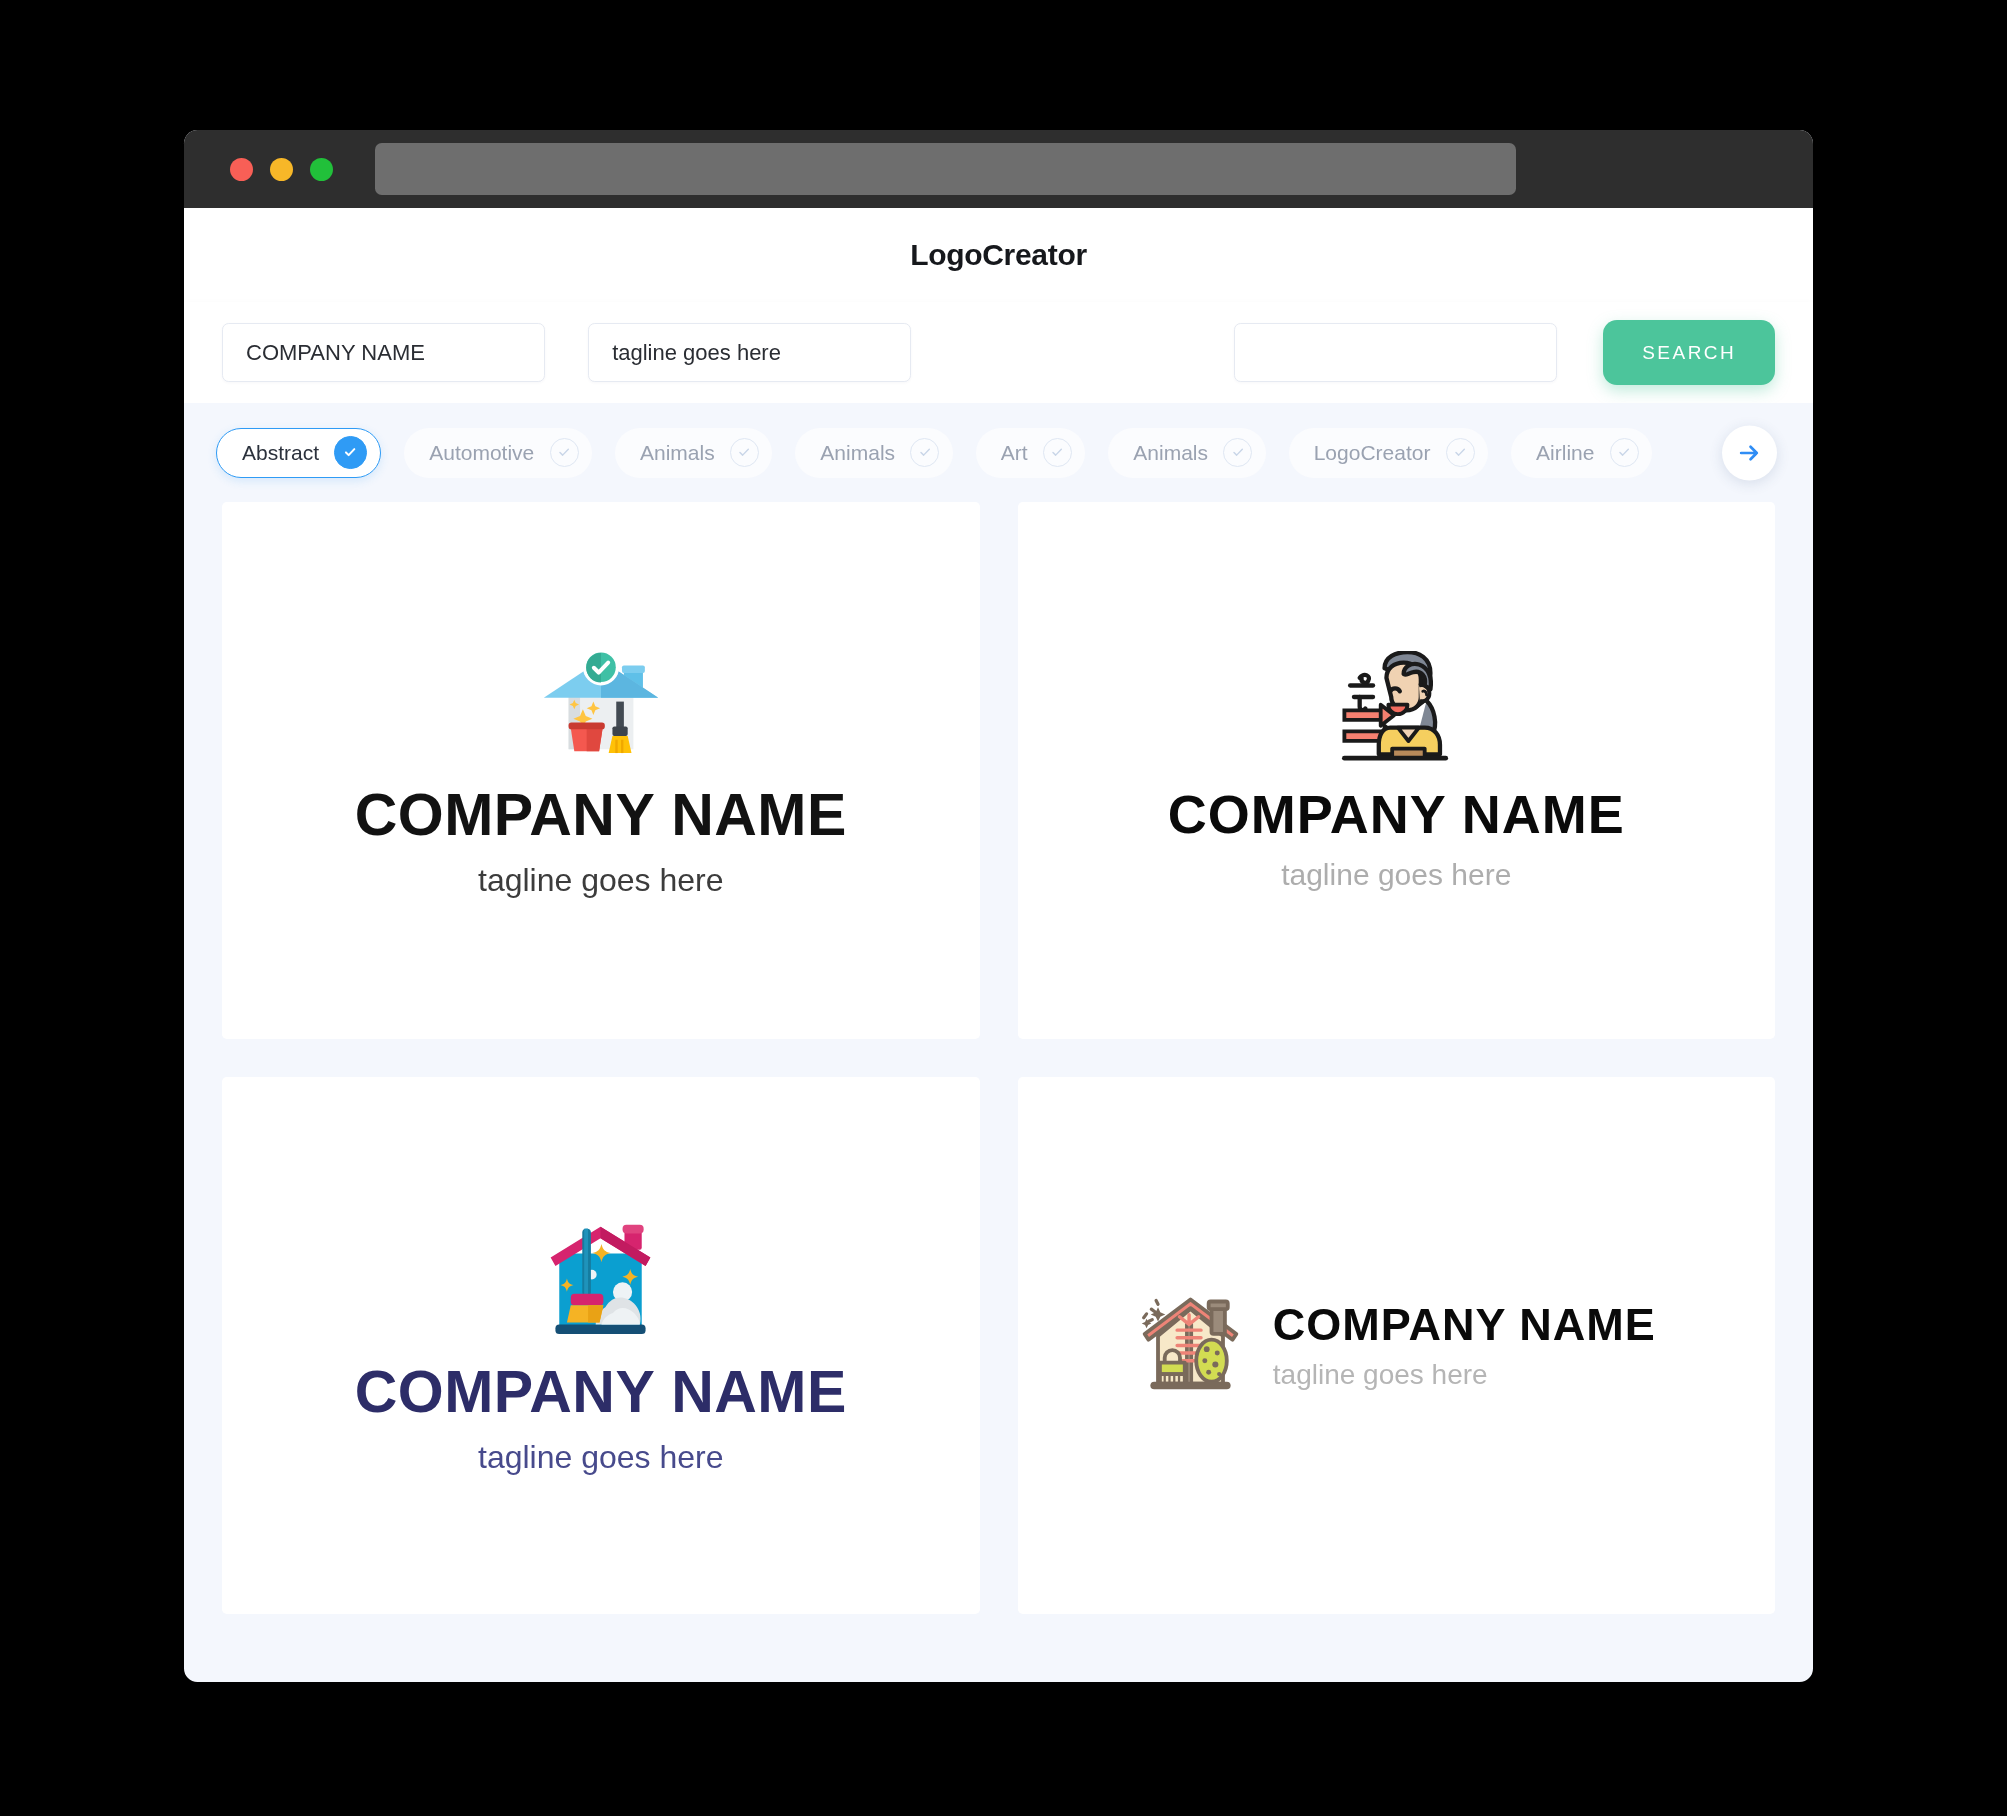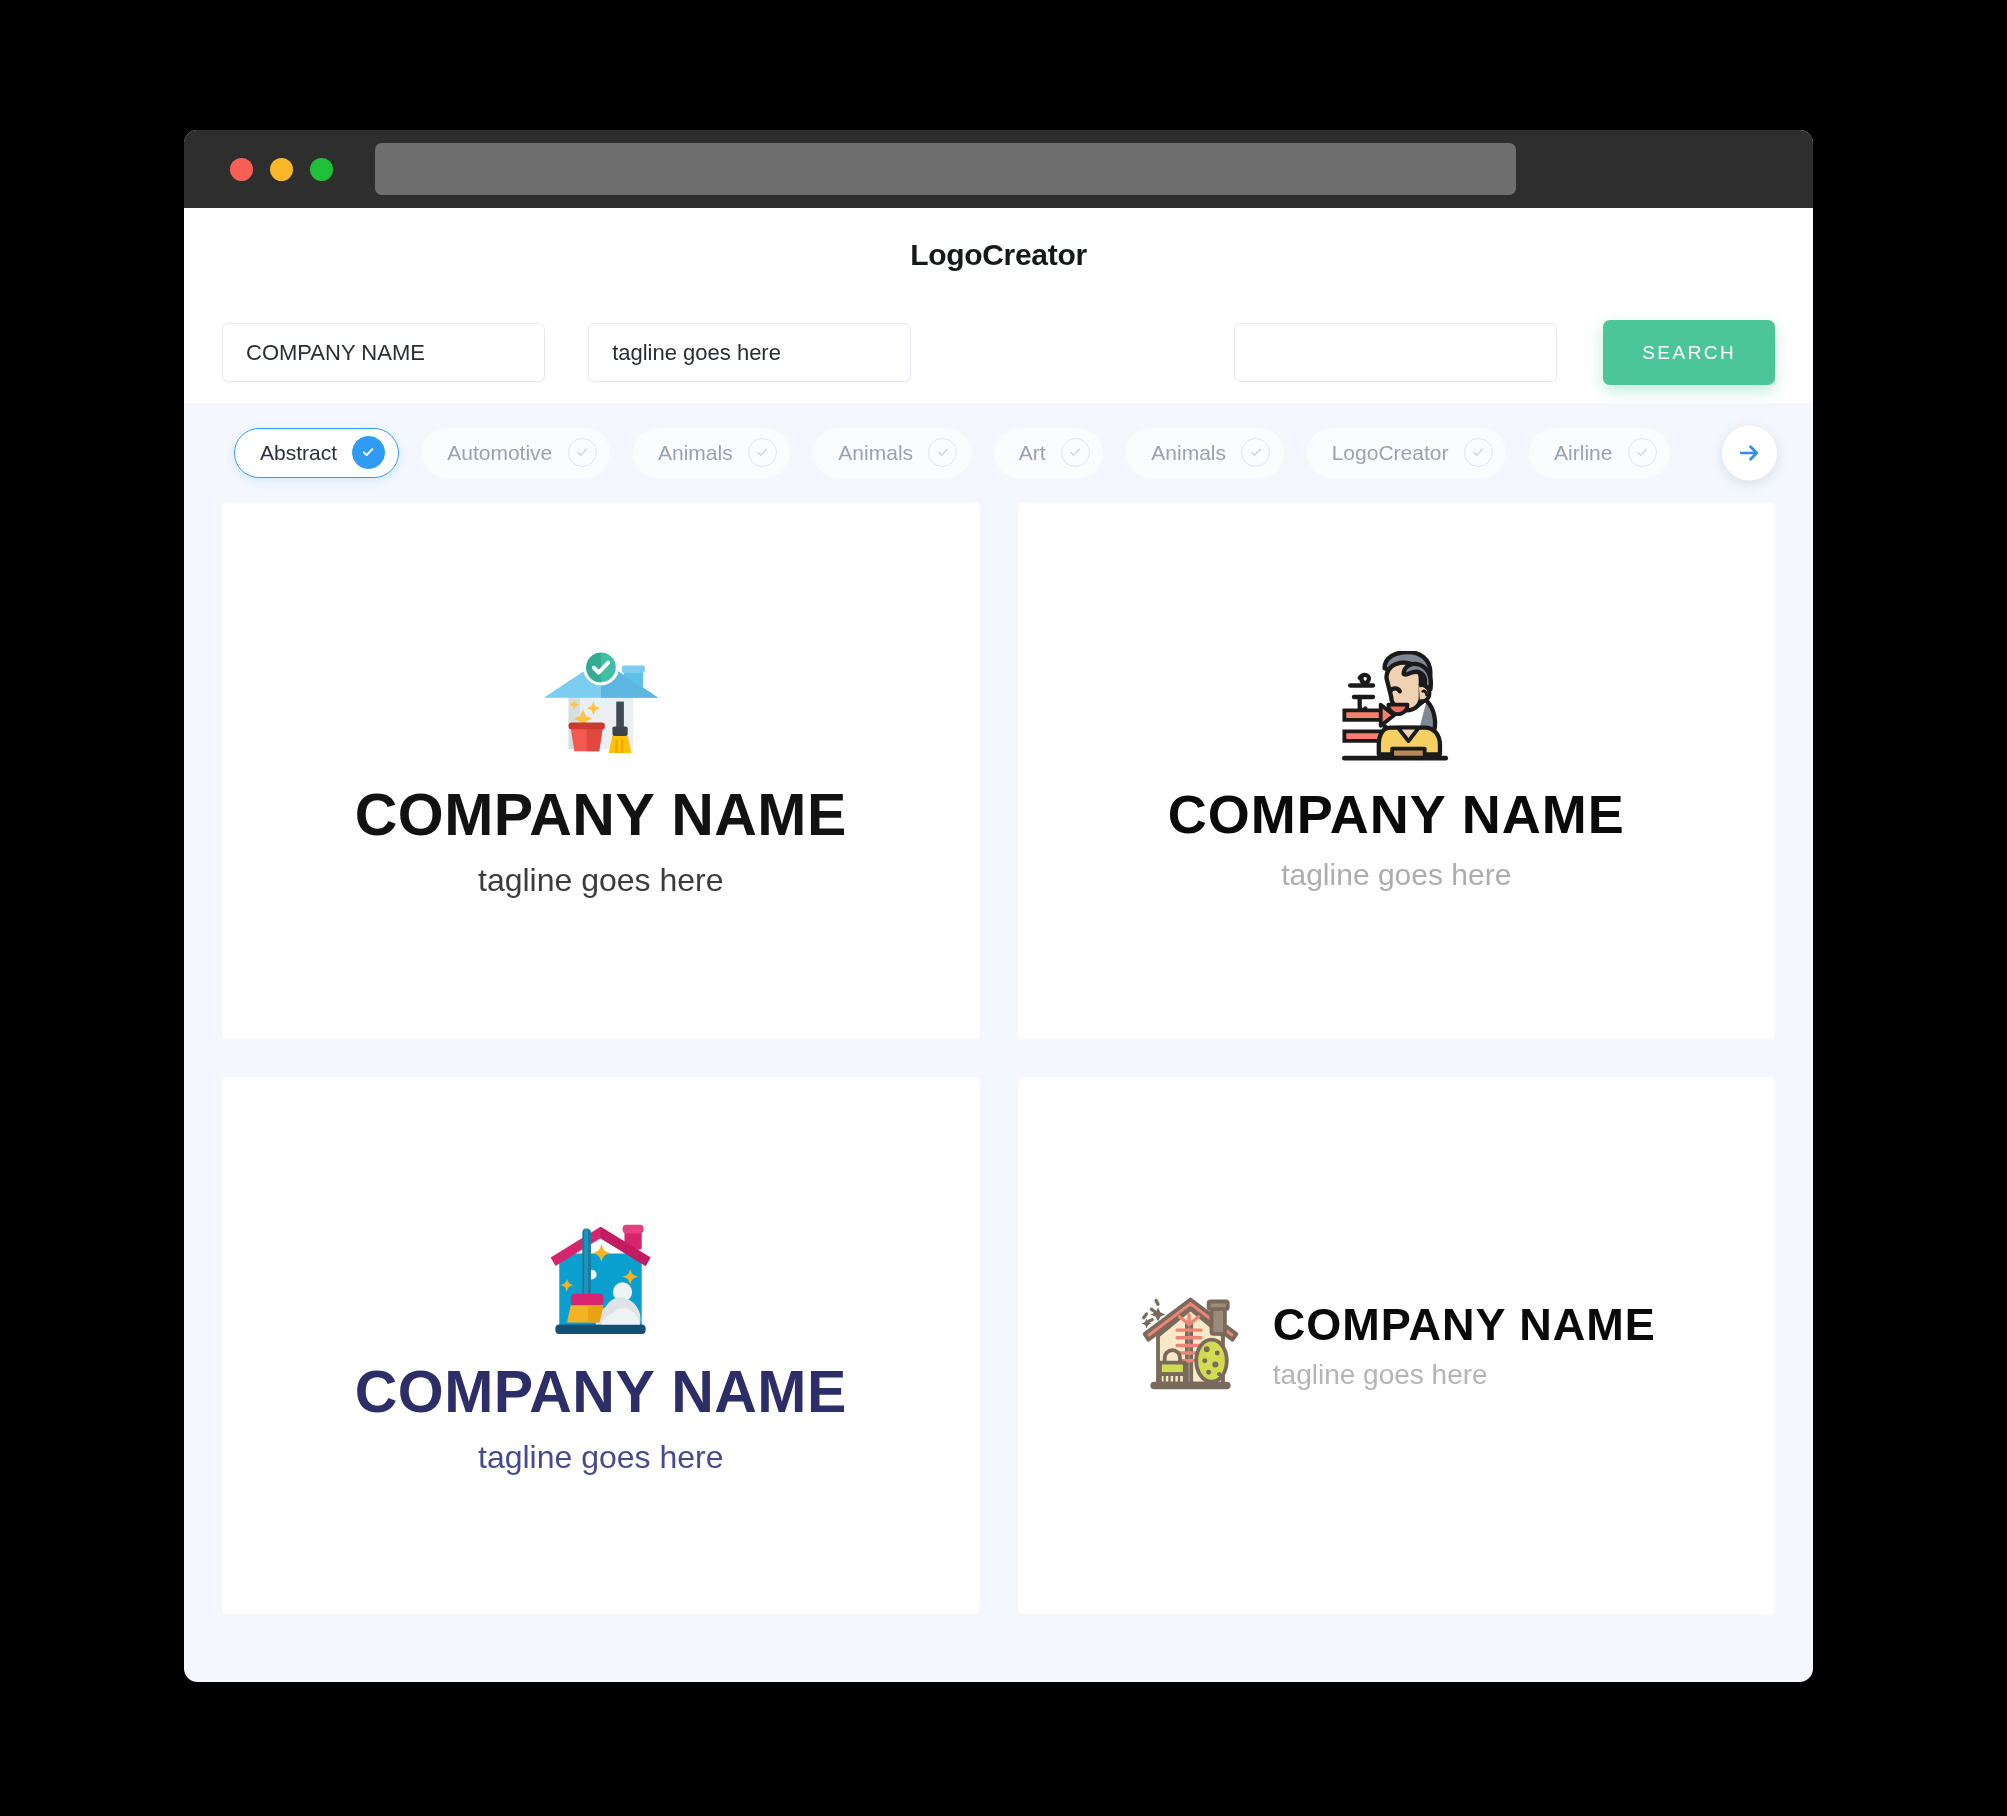--- a/index.html
+++ b/index.html
@@ -77,35 +77,35 @@
     font-family: "Liberation Sans Narrow", "Liberation Sans", sans-serif;
     box-shadow: 0 1px 2.9px rgba(40,60,100,0.04);
   }
   .field.company  { width: 327px; }
   .field.tagline  { width: 327px; margin-left: 43px; }
   .field.blank    { width: 327px; margin-left: 323px; }
   .search-btn {
     margin-left: 46px;
     width: 174px; height: 65px;
     background: #4cc59b;
-    border: none; border-radius: 7px;
+    border: none; border-radius: 14px;
     color: #ffffff;
     font-size: 19px;
     letter-spacing: 2.5px;
     font-family: "Liberation Sans", sans-serif;
     cursor: pointer;
     box-shadow: 0 5.7px 15.3px rgba(76,197,155,0.35);
     display: flex; align-items: center; justify-content: center;
   }
 
   
   .chiprow {
     position: relative;
     height: 99px;
-    padding: 0 0 0 50px;
+    padding: 0 0 0 32px;
     display: flex; align-items: center;
     background: #f4f7fd;
     overflow: hidden;
   }
   .chip {
     height: 50px;
     display: flex; align-items: center;
     padding: 0 13.4px 0 25px;
     border-radius: 25px;
     background: #fbfcfe;

